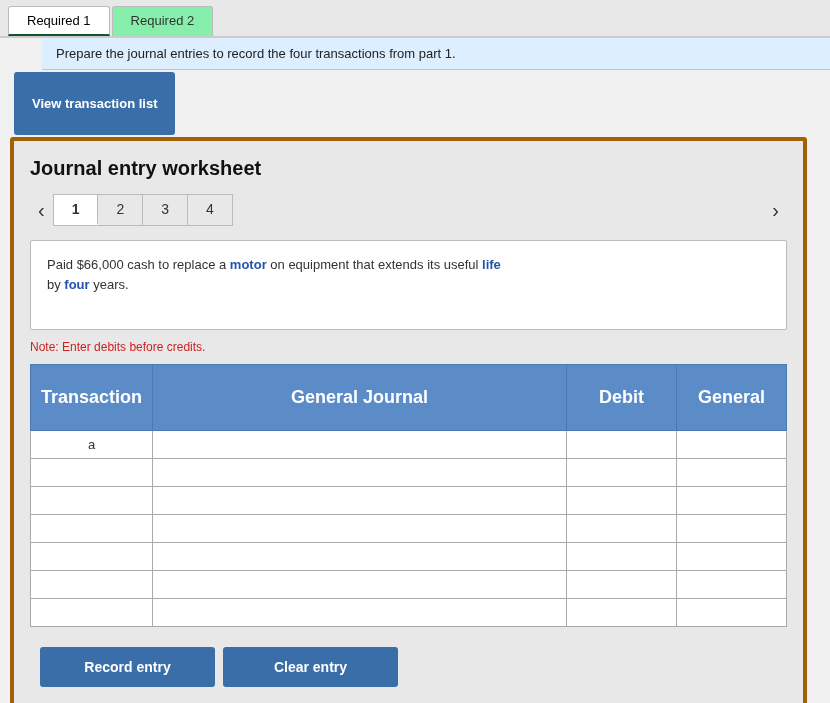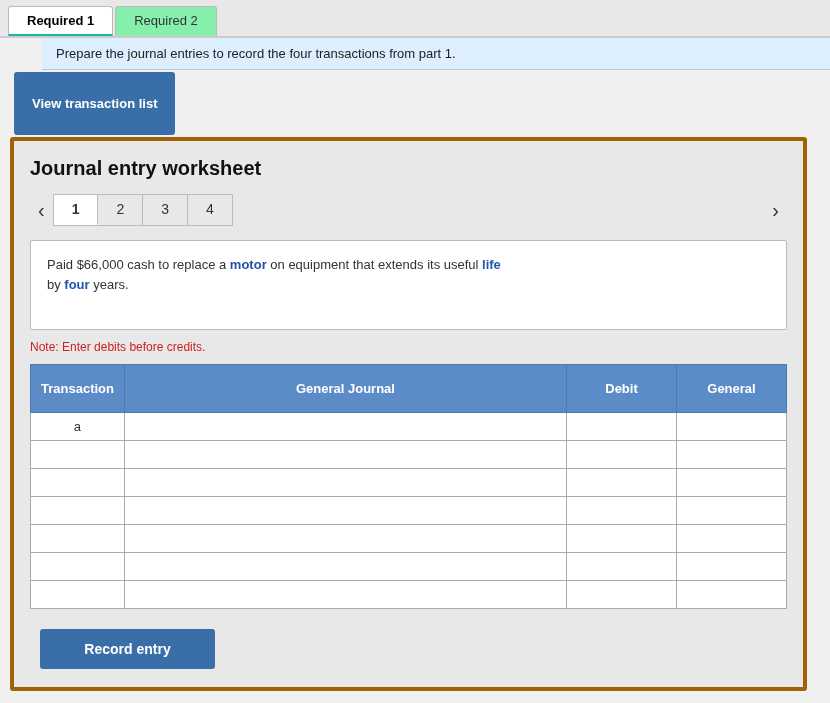--- a/index.html
+++ b/index.html
@@ -25,24 +25,24 @@
       border-bottom: none;
       background: #86efac;
       cursor: pointer;
       font-size: 13px;
       color: #333;
       margin-right: 2px;
       border-radius: 3px 3px 0 0;
     }
     .top-tab.active {
       background: #fff;
-      border-bottom: 2px solid #14b8a6;
+      border-bottom: 2px solid #14532d;
       z-index: 1;
       color: #000;
-      font-weight: bold;
+      font-weight: normal;
     }
 
     
     .info-bar {
       background: #ddeeff;
       border-bottom: 1px solid #b0c8e0;
       padding: 8px 14px;
       font-size: 13px;
       color: #222;
       margin-left: 42px;
@@ -139,23 +139,23 @@
     
     .journal-table {
       width: 100%;
       border-collapse: collapse;
       background: #fff;
     }
     .journal-table th {
       background: #5b8cc8;
       color: #fff;
       font-weight: bold;
-      padding: 16px 10px;
+      padding: 22px 10px;
       border: 1px solid #4a7ab0;
-      font-size: 13px;
+      font-size: 18px;
     }
     .journal-table td {
       border: 1px solid #aaa;
       padding: 0;
       height: 28px;
     }
     .journal-table td.transaction-cell {
       text-align: center;
       font-size: 13px;
       color: #333;
@@ -331,18 +331,19 @@
         </td>
         <td class="input-cell">
           <input type="text" style="text-align: right;">
         </td>
       </tr>
     </tbody>
   </table>
 
   <div class="bottom-buttons">
     <button class="btn-action">Record entry</button>
+    <button class="btn-action">Clear entry</button>
     <div class="btn-spacer"></div>
   </div>
 </div>
 
 
 
 
 </body></html>

